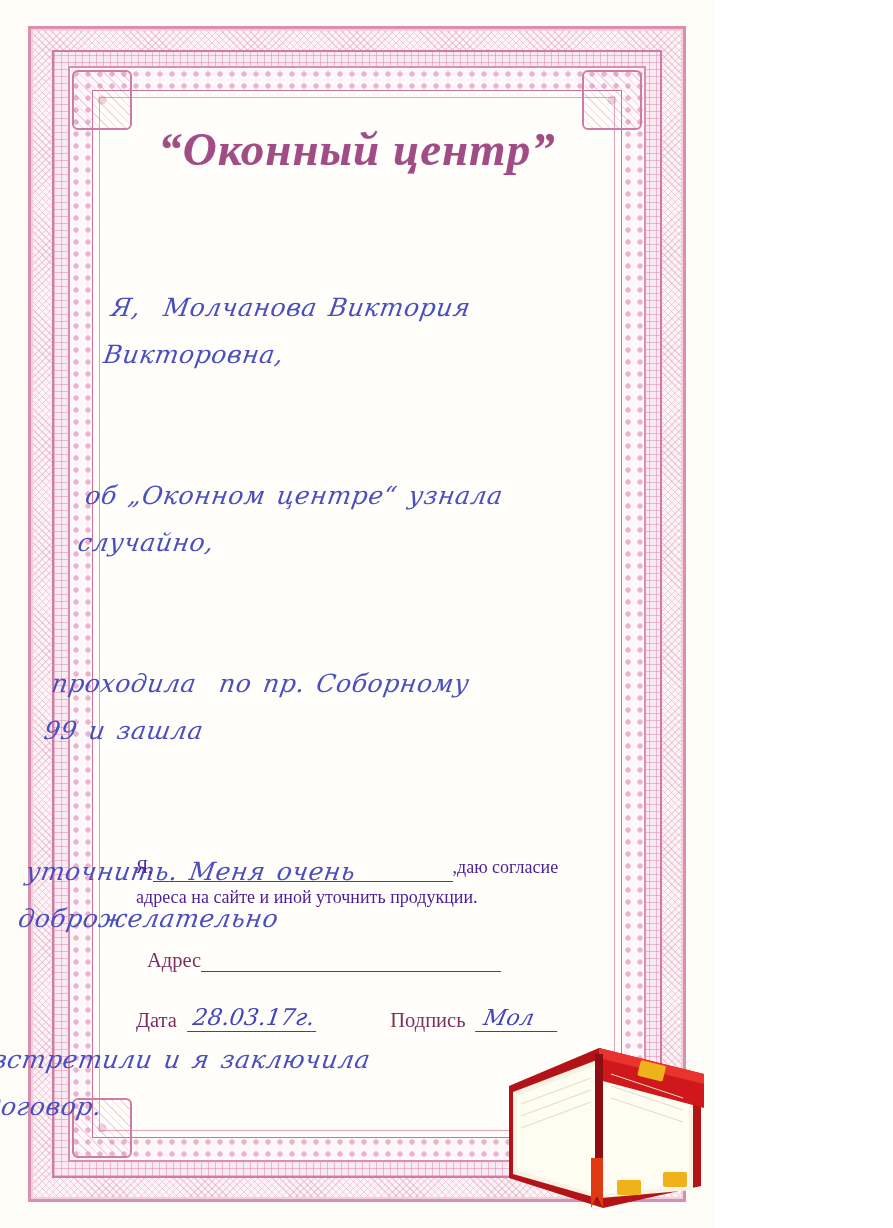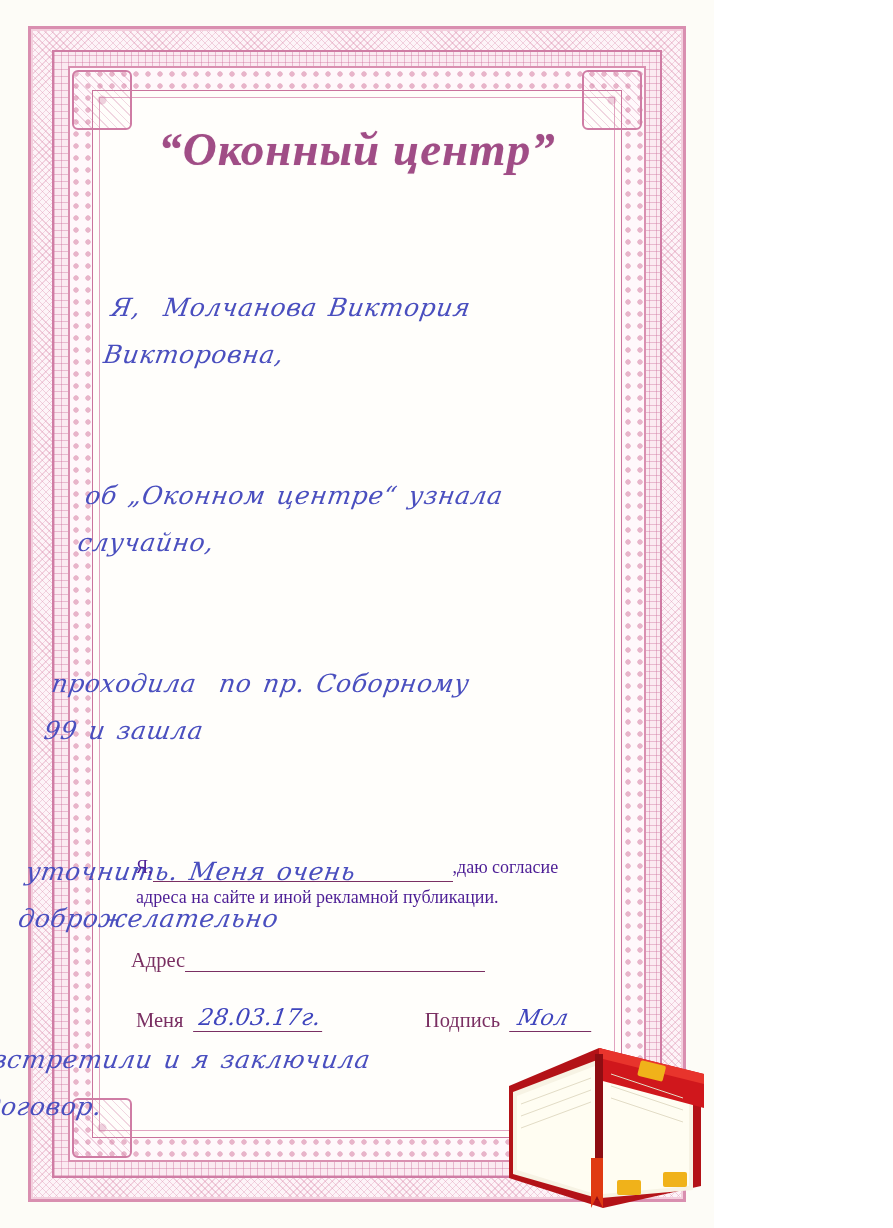--- a/index.html
+++ b/index.html
@@ -149,21 +149,21 @@
   .consent .rule {
     display: inline-block;
     border-bottom: 1px solid #7a2f62;
     height: 16px;
     vertical-align: bottom;
   }
   .rule-name { width: 300px; }
 
   .addr-row {
     position: absolute;
-    left: 21px;
+    left: 37px;
     bottom: 148px;
     color: #7a2f62;
     font-family: "Liberation Serif", serif;
     font-size: 20.5px;
   }
   .rule-addr { width: 300px; display: inline-block; border-bottom: 1px solid #7a2f62; height: 16px; vertical-align: bottom; }
 
   .sign-row {
     position: absolute;
     left: 26px;
@@ -178,21 +178,21 @@
   }
   .date-val {
     color: #3f45bd;
     font-family: "DejaVu Serif", serif;
     font-style: italic;
     font-size: 23px;
     border-bottom: 1px solid #7a2f62;
     padding: 0 4px 1px 4px;
     transform: skewX(-8deg);
   }
-  .sign-label { margin-left: 88px; }
+  .sign-label { margin-left: 60px; }
   .sign-val {
     color: #3f45bd;
     font-family: "DejaVu Serif", serif;
     font-style: italic;
     font-size: 22px;
     border-bottom: 1px solid #7a2f62;
     padding: 0 26px 1px 6px;
     transform: skewX(-12deg);
   }
 
@@ -237,29 +237,29 @@
       
       
       
       
     </div>
 
     <div class="consent">
       <div>
         <span>Я,</span><span class="rule rule-name"></span><span>,даю согласие</span>
       </div>
-      <div>адреса на сайте и иной рекламной публикации.</div>
+      <div>адреса на сайте и иной уточнить продукции.</div>
     </div>
 
     <div class="addr-row">
       <span>Адрес</span><span class="rule-addr"></span>
     </div>
 
     <div class="sign-row">
-      <span>Меня</span>
+      <span>Дата</span>
       <span class="date-val">28.03.17г.</span>
       <span class="sign-label">Подпись</span>
       <span class="sign-val">Мол</span>
     </div>
 
   </div>
 
   <svg class="book" viewBox="0 0 215 210">
 
     <path d="M18 78 L108 40 L210 70 L210 178 L112 200 L18 170 Z" fill="#b31217"></path>

